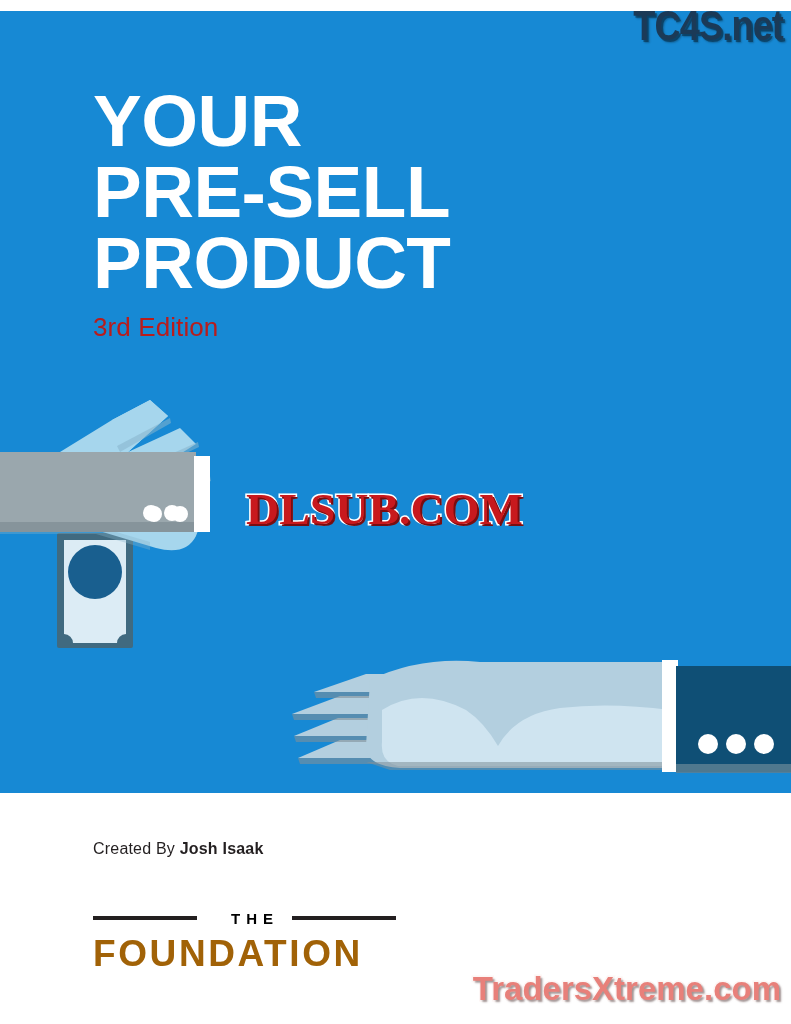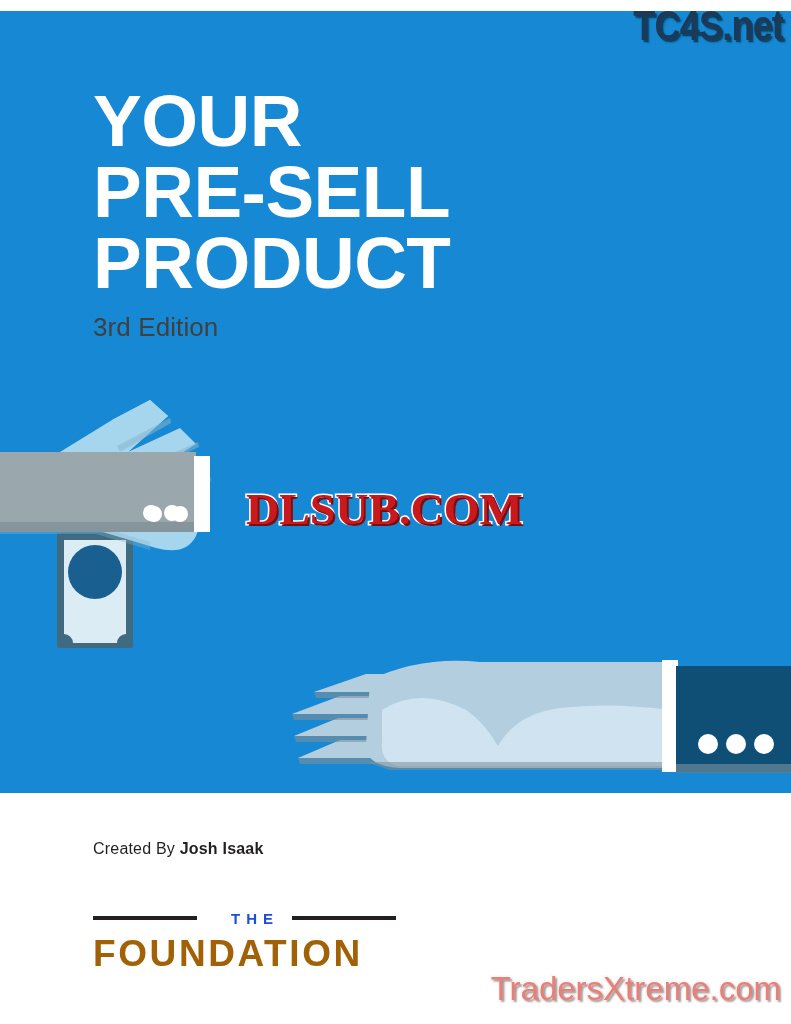--- a/index.html
+++ b/index.html
@@ -50,21 +50,21 @@
     font-weight: 700;
     line-height: 0.97;
     letter-spacing: -0.5px;
     color: #ffffff;
     margin: 0;
   }
   .title-main .line { display: block; white-space: nowrap; }
   .title-edition {
     font-size: 26px;
     font-weight: 300;
-    color: #404040;
+    color: #b91c1c;
     margin: 14px 0 0 0;
     letter-spacing: 0.1px;
   }
 
   
   .illus-top {
     position: absolute;
     left: 0;
     top: 390px;
     width: 440px;
@@ -104,21 +104,21 @@
   }
   .logo-rule {
     flex: 1 1 auto;
     height: 4px;
     background: #231f20;
   }
   .logo-the {
     font-size: 15px;
     font-weight: 700;
     letter-spacing: 6px;
-    color: #1d4ed8;
+    color: #000000;
     line-height: 1;
     padding-left: 2px;
     margin-left: 19px;
   }
   .logo-name {
     margin-top: 9px;
     font-size: 37px;
     font-weight: 700;
     letter-spacing: 2.6px;
     color: #a16207;
@@ -155,21 +155,21 @@
     white-space: nowrap;
     -webkit-text-stroke: 3px #ffffff;
     paint-order: stroke fill;
     text-shadow: 2px 2px 0 #7a0d10;
   }
   .wm-traders {
     position: absolute;
     right: 10px;
     bottom: 16px;
     font-size: 33px;
-    font-weight: 400;
+    font-weight: 700;
     color: #e8807a;
     white-space: nowrap;
     -webkit-text-stroke: 3px #fdf6f5;
     paint-order: stroke fill;
     text-shadow: 2px 2px 2px rgba(90,70,70,0.55);
   }
 </style>
 </head>
 <body>
 

